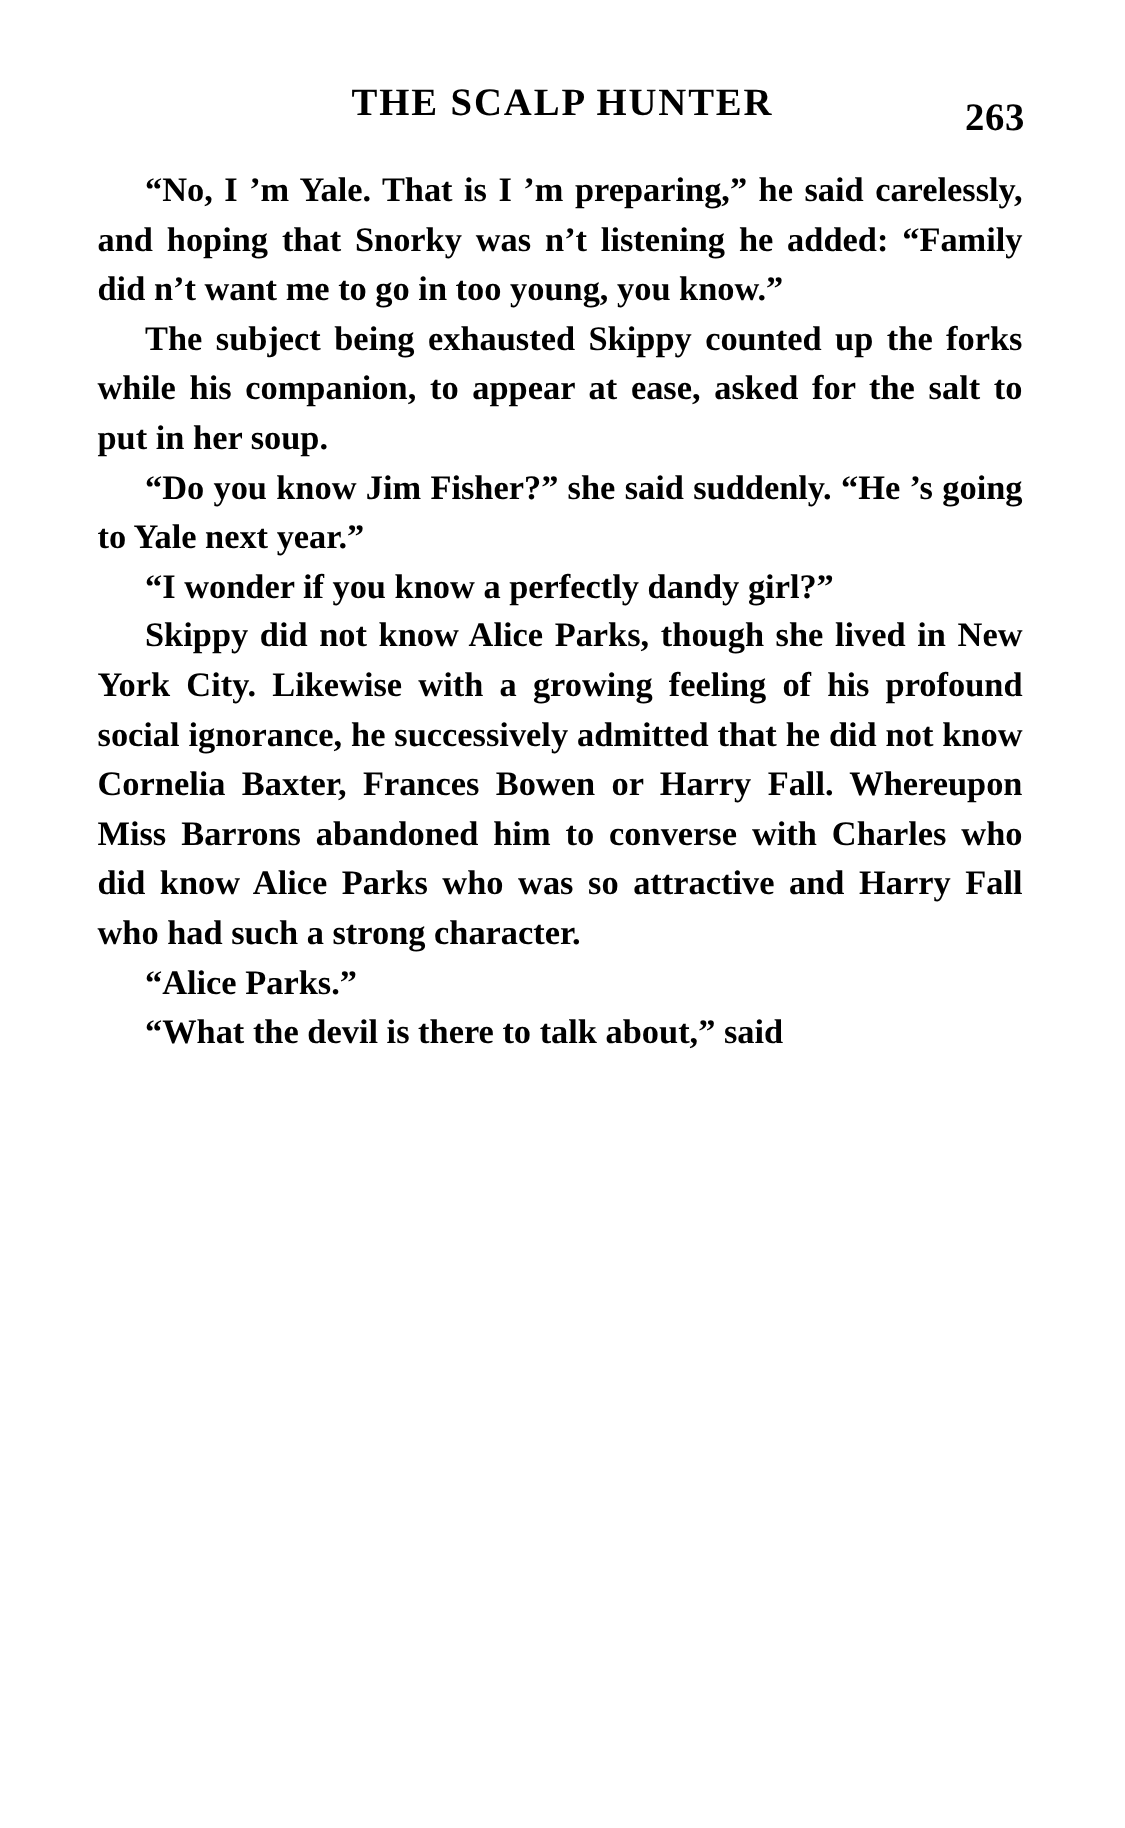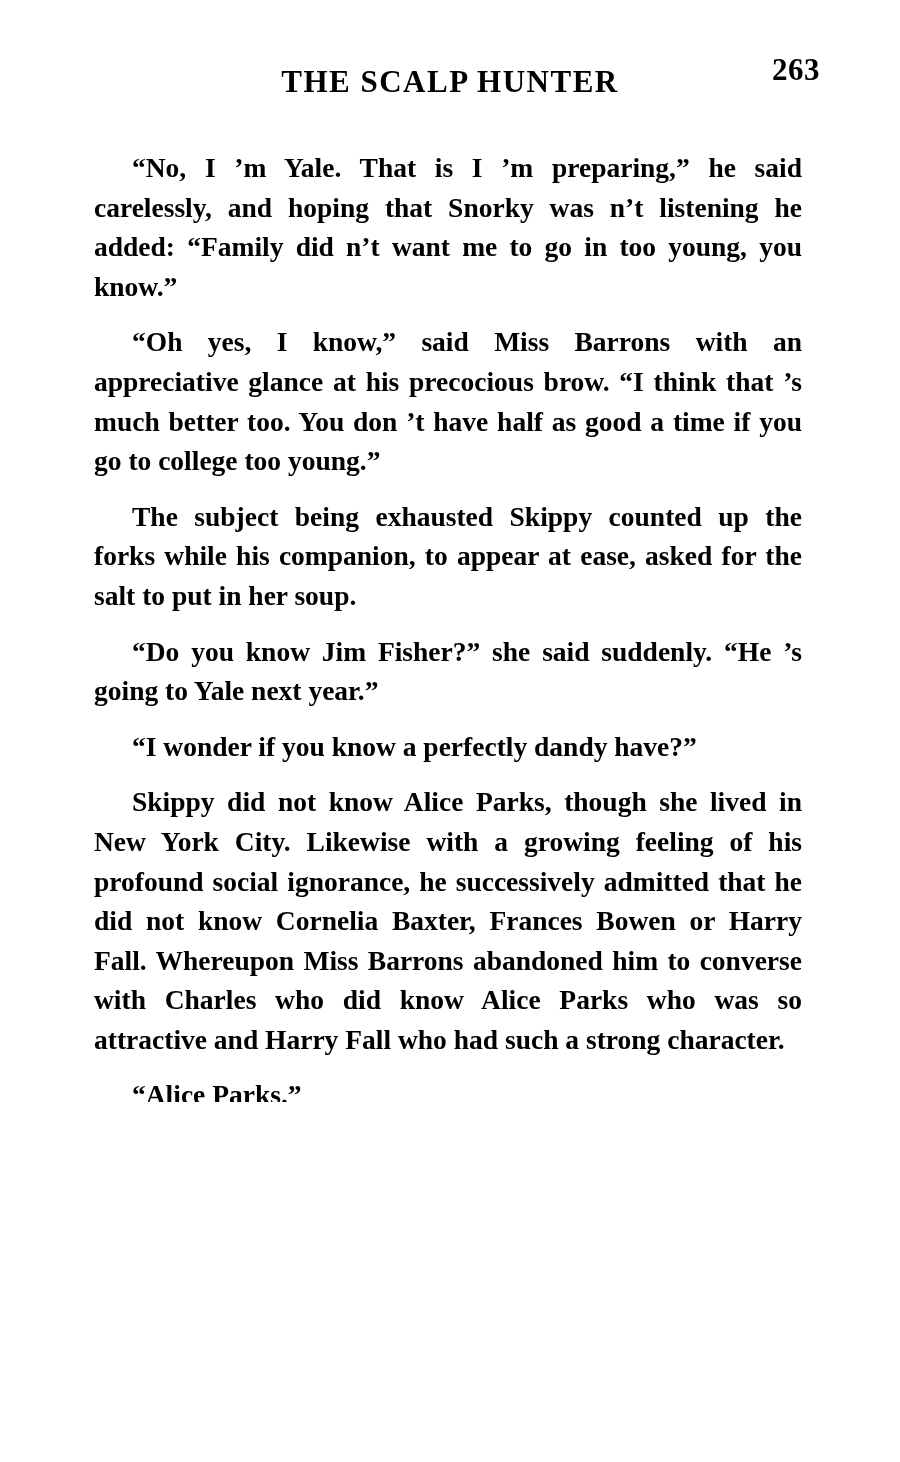--- a/index.html
+++ b/index.html
@@ -28,54 +28,54 @@
   }
   .head-title {
     font-size: 31px;
     font-weight: bold;
     letter-spacing: 1.5px;
     white-space: nowrap;
   }
   .page-number {
     position: absolute;
     right: 80px;
-    top: 52px;
+    top: 76px;
     font-size: 31px;
     font-weight: bold;
     letter-spacing: 0.5px;
   }
   .body-text {
     position: absolute;
     left: 78px;
     top: 132px;
     width: 740px;
     font-size: 27.5px;
     line-height: 39.6px;
     font-weight: bold;
     text-align: justify;
     text-justify: inter-word;
   }
   .body-text p {
-    margin: 16px;
+    margin: 0;
     text-indent: 38px;
   }
 </style>
 </head>
 <body>
 
 <div class="page">
 
   <div class="running-head">
     <span class="head-title">THE SCALP HUNTER</span>
   </div>
   <div class="page-number">263</div>
 
   <div class="body-text">
     <p>“No, I ’m Yale.  That is I ’m preparing,” he said carelessly, and hoping that Snorky was n’t listening he added: “Family did n’t want me to go in too young, you know.”</p>
-    <p>“Oh yes, I know,” said Miss Barrons with an appreciative glance at his precocious brow.  “I think that ’s much better too.  You don ’t have half as good a time if you go to college too young.”</p>
     <p>The subject being exhausted Skippy counted up the forks while his companion, to appear at ease, asked for the salt to put in her soup.</p>
     <p>“Do you know Jim Fisher?” she said suddenly.  “He ’s going to Yale next year.”</p>
-    <p>“I wonder if you know a perfectly dandy have?”</p>
+    <p>“I wonder if you know a perfectly dandy girl?”</p>
     <p>Skippy did not know Alice Parks, though she lived in New York City. Likewise with a growing feeling of his profound social ignorance, he successively admitted that he did not know Cornelia Baxter, Frances Bowen or Harry Fall. Whereupon Miss Barrons abandoned him to converse with Charles who did know Alice Parks who was so attractive and Harry Fall who had such a strong character.</p>
     <p>“Alice Parks.”</p>
+    <p>“What the devil is there to talk about,” said</p>
   </div>
 
 </div>
 
 </body></html>

